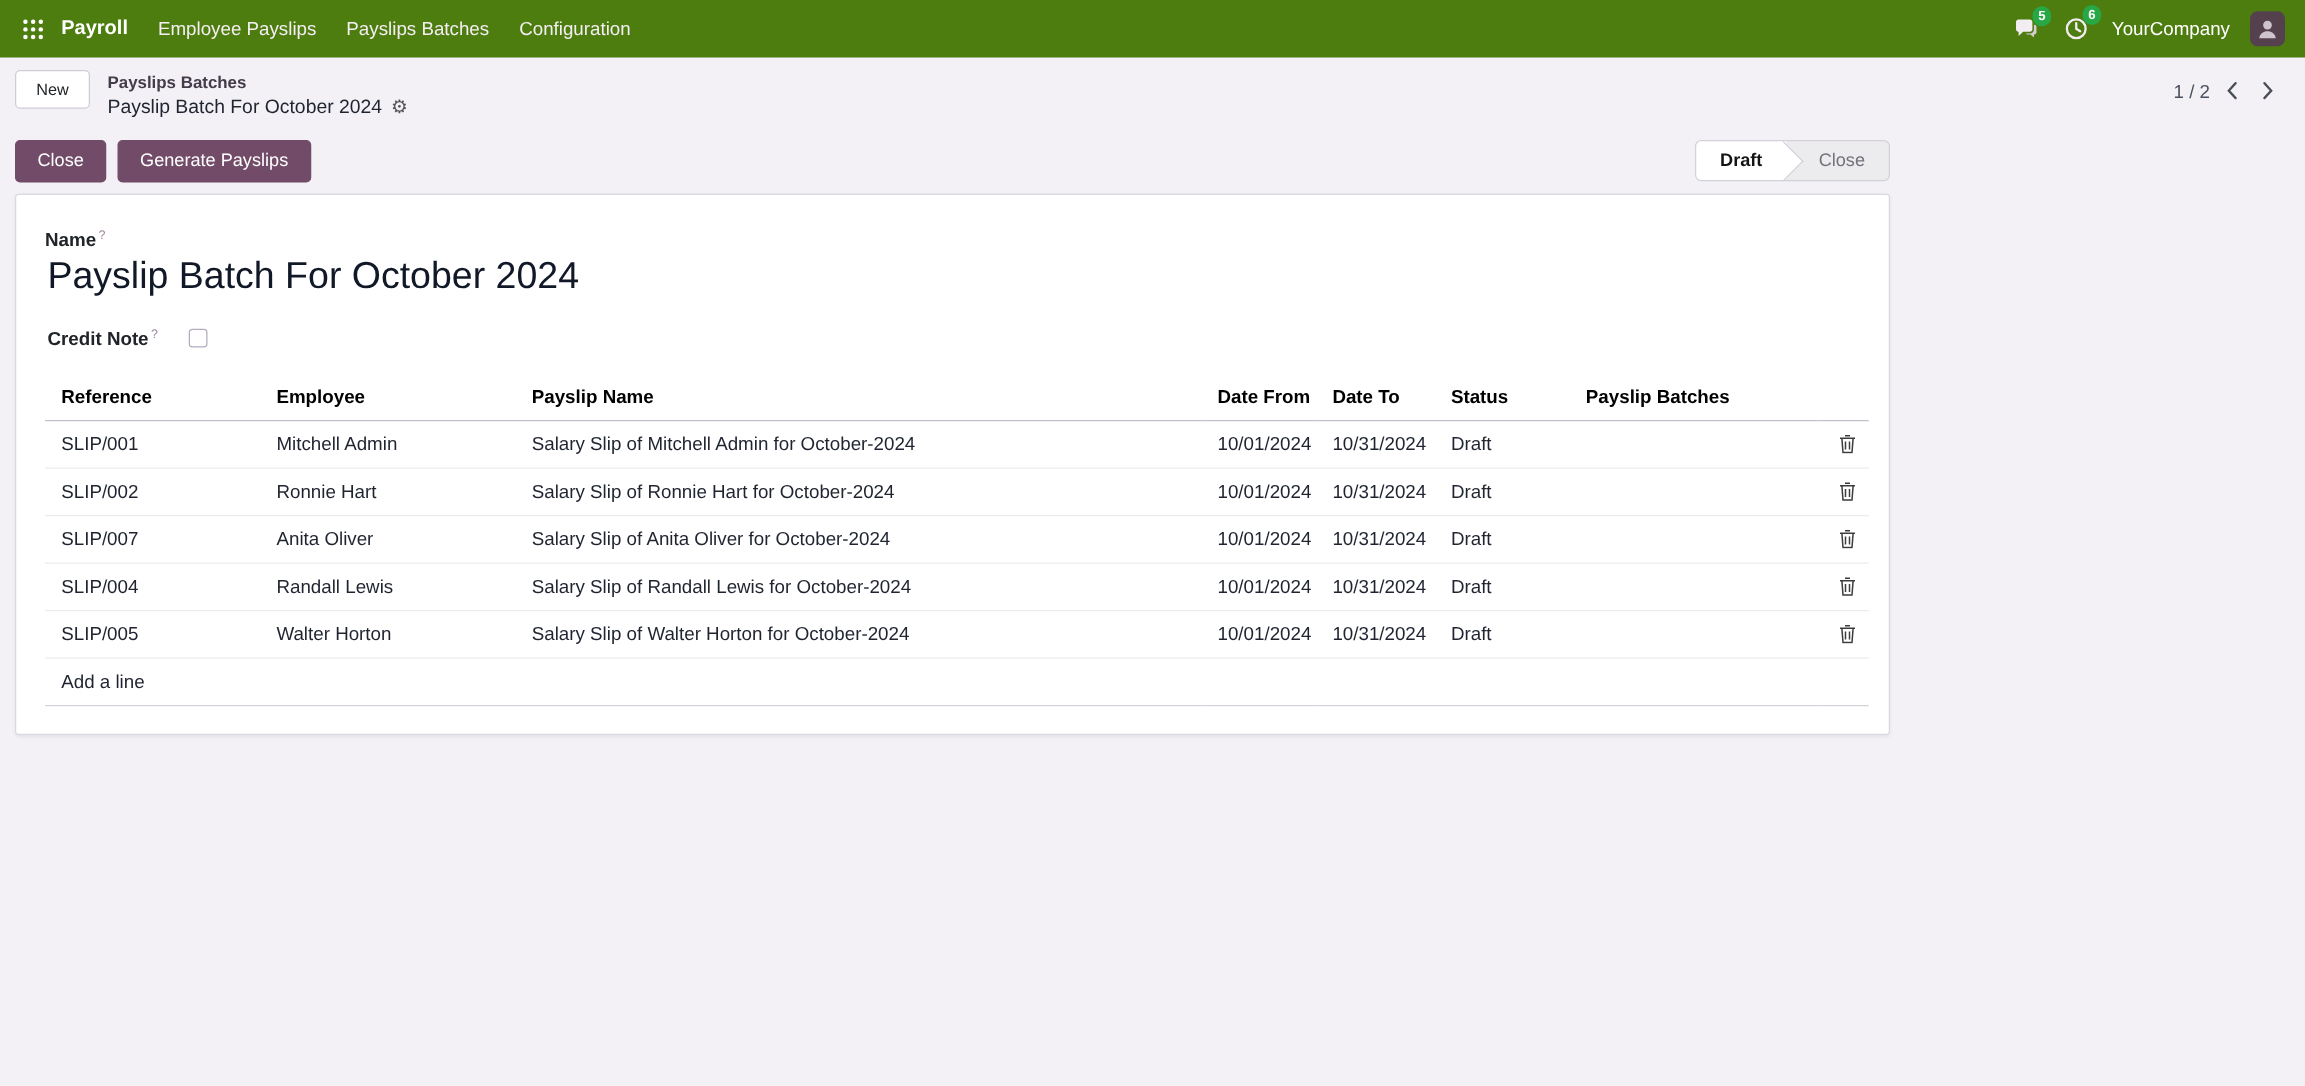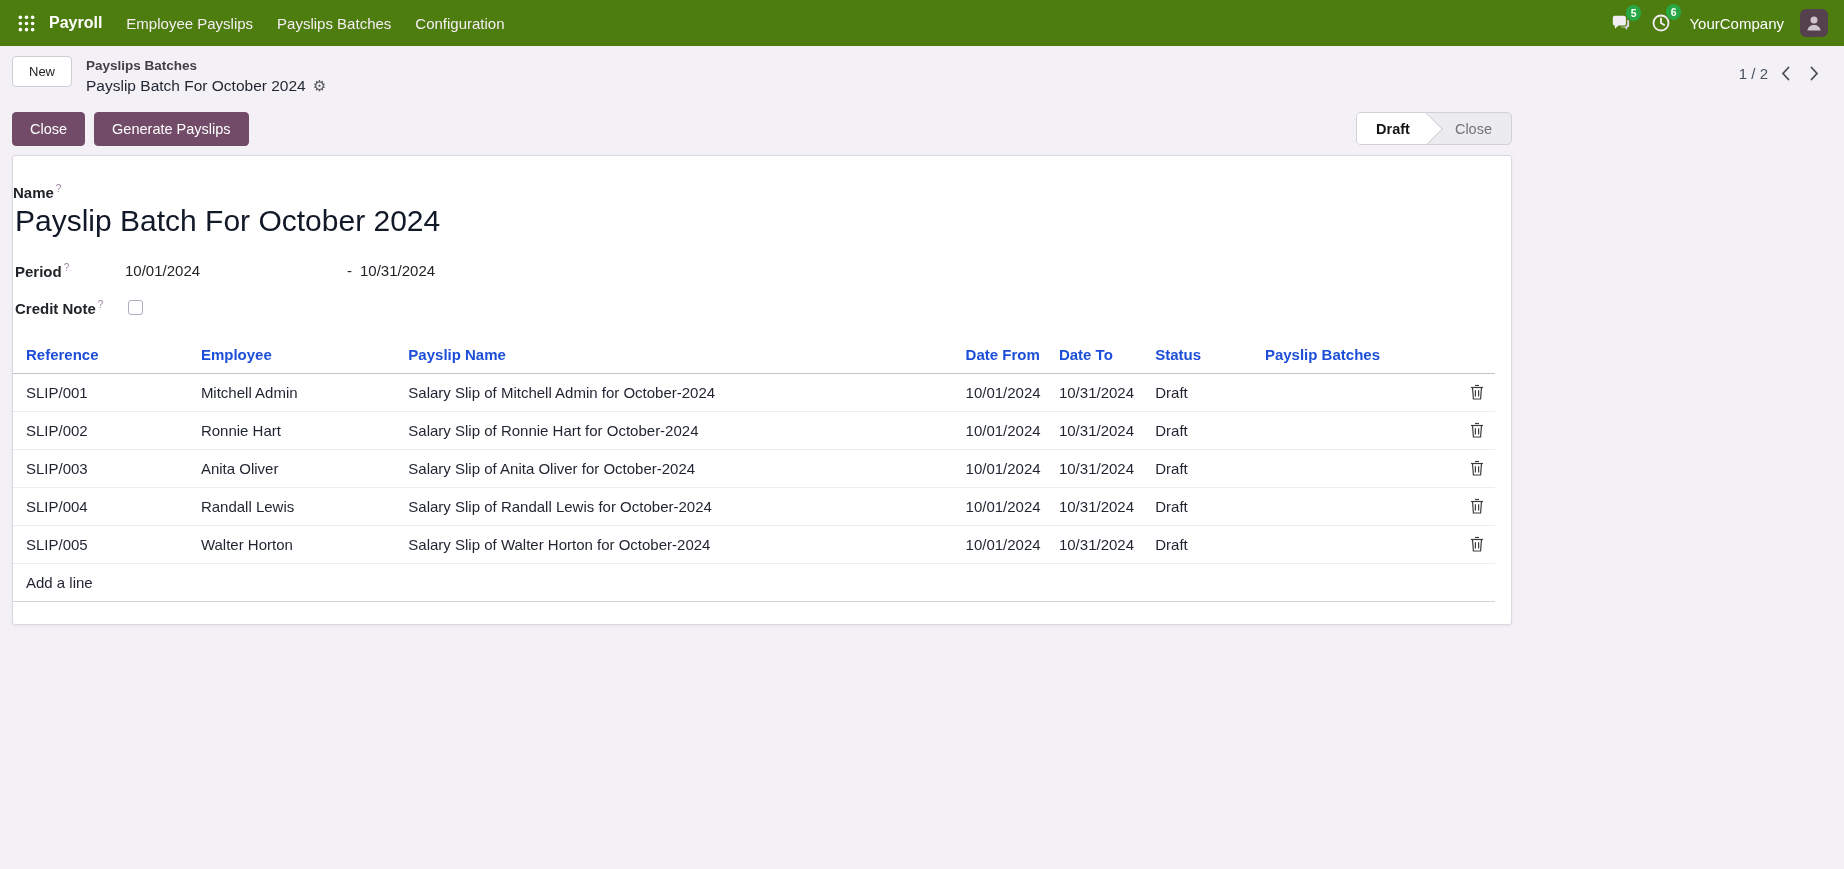--- a/index.html
+++ b/index.html
@@ -73,21 +73,21 @@
     width:23px; height:23px; transform:translateY(-50%) rotate(45deg);
     background:#fff; border-top:1px solid #d2d0d8; border-right:1px solid #d2d0d8;
   }
   .step-inactive { padding-left:26px; }
 
   
   .sheet {
     width:1500px; background:#fff;
     border:1px solid #dcd8e2; border-radius:3px;
     box-shadow:0 1px 3px rgba(40,30,50,.07);
-    padding:27px 16px 22px 0;
+    padding:27px 16px 22px 23px;
   }
   .field-label { font-weight:700; font-size:15px; color:#212529; }
   sup.help { color:#9d86a0; font-size:10px; font-weight:400; margin-left:2px; cursor:default; }
   .record-name {
     font-size:30px; font-weight:500; color:#111827;
     margin:3px 0 24px 2px; cursor:text;
   }
   .field-row { display:flex; align-items:center; margin:0 0 19px 2px; }
   .field-row .label-cell { width:110px; flex:none; }
   .date-field { width:222px; cursor:text; }
@@ -95,21 +95,21 @@
   .date-field2 { cursor:text; }
   .checkbox {
     width:15px; height:15px; border:1px solid #b3abbe; border-radius:3px;
     background:#fff; cursor:pointer; margin-left:3px;
   }
   .section-title { font-size:13px; font-weight:700; letter-spacing:.3px; color:#101318; margin:28px 0 12px 2px; }
 
   
   table.lines { width:100%; border-collapse:collapse; table-layout:fixed; font-size:15px; }
   table.lines th {
-    text-align:left; font-weight:700; color:#1d4ed8;
+    text-align:left; font-weight:700; color:#000000;
     padding:10px 8px 10px 13px; border-bottom:1px solid #c2c0c8; white-space:nowrap; overflow:hidden; cursor:pointer;
   }
   table.lines td {
     padding:0 8px 0 13px; height:38px;
     border-top:1px solid #ececef; white-space:nowrap; overflow:hidden;
     color:#1f2430; cursor:pointer;
   }
   table.lines tbody tr:first-child td { border-top:none; }
   td.trash-cell { text-align:center; padding:0 4px; }
   .trash-btn { background:none; border:none; padding:3px 4px; line-height:0; }
@@ -204,28 +204,20 @@
     </div>
   </div>
 
   <div class="sheet">
 
     <div>
       <span class="field-label">Name</span><sup class="help">?</sup>
     </div>
     <div class="record-name">Payslip Batch For October 2024</div>
 
-    <div class="field-row">
-      <span class="label-cell">
-        <span class="field-label">Period</span><sup class="help">?</sup>
-      </span>
-      <span class="date-field">10/01/2024</span>
-      <span class="date-sep">-</span>
-      <span class="date-field2">10/31/2024</span>
-    </div>
 
     <div class="field-row">
       <span class="label-cell">
         <span class="field-label">Credit Note</span><sup class="help">?</sup>
       </span>
       <span class="checkbox"></span>
     </div>
 
 
     <table class="lines">
@@ -280,21 +272,21 @@
           <td class="trash-cell"><button class="trash-btn"><svg width="14" height="16" viewBox="0 0 14 16">
                   <g fill="none" stroke="#3c3c3c" stroke-width="1.2">
                     <path d="M1 3.5h12"></path>
                     <path d="M5 1.5h4"></path>
                     <path d="M2.5 3.5l.9 11.5h7.2l.9-11.5"></path>
                     <path d="M5.4 6.2v6.3M8.6 6.2v6.3"></path>
                   </g>
                 </svg></button></td>
         </tr>
         <tr>
-          <td>SLIP/003</td>
+          <td>SLIP/007</td>
           <td>Anita Oliver</td>
           <td>Salary Slip of Anita Oliver for October-2024</td>
           <td>10/01/2024</td>
           <td>10/31/2024</td>
           <td>Draft</td>
           <td></td>
           <td class="trash-cell"><button class="trash-btn"><svg width="14" height="16" viewBox="0 0 14 16">
                   <g fill="none" stroke="#3c3c3c" stroke-width="1.2">
                     <path d="M1 3.5h12"></path>
                     <path d="M5 1.5h4"></path>

